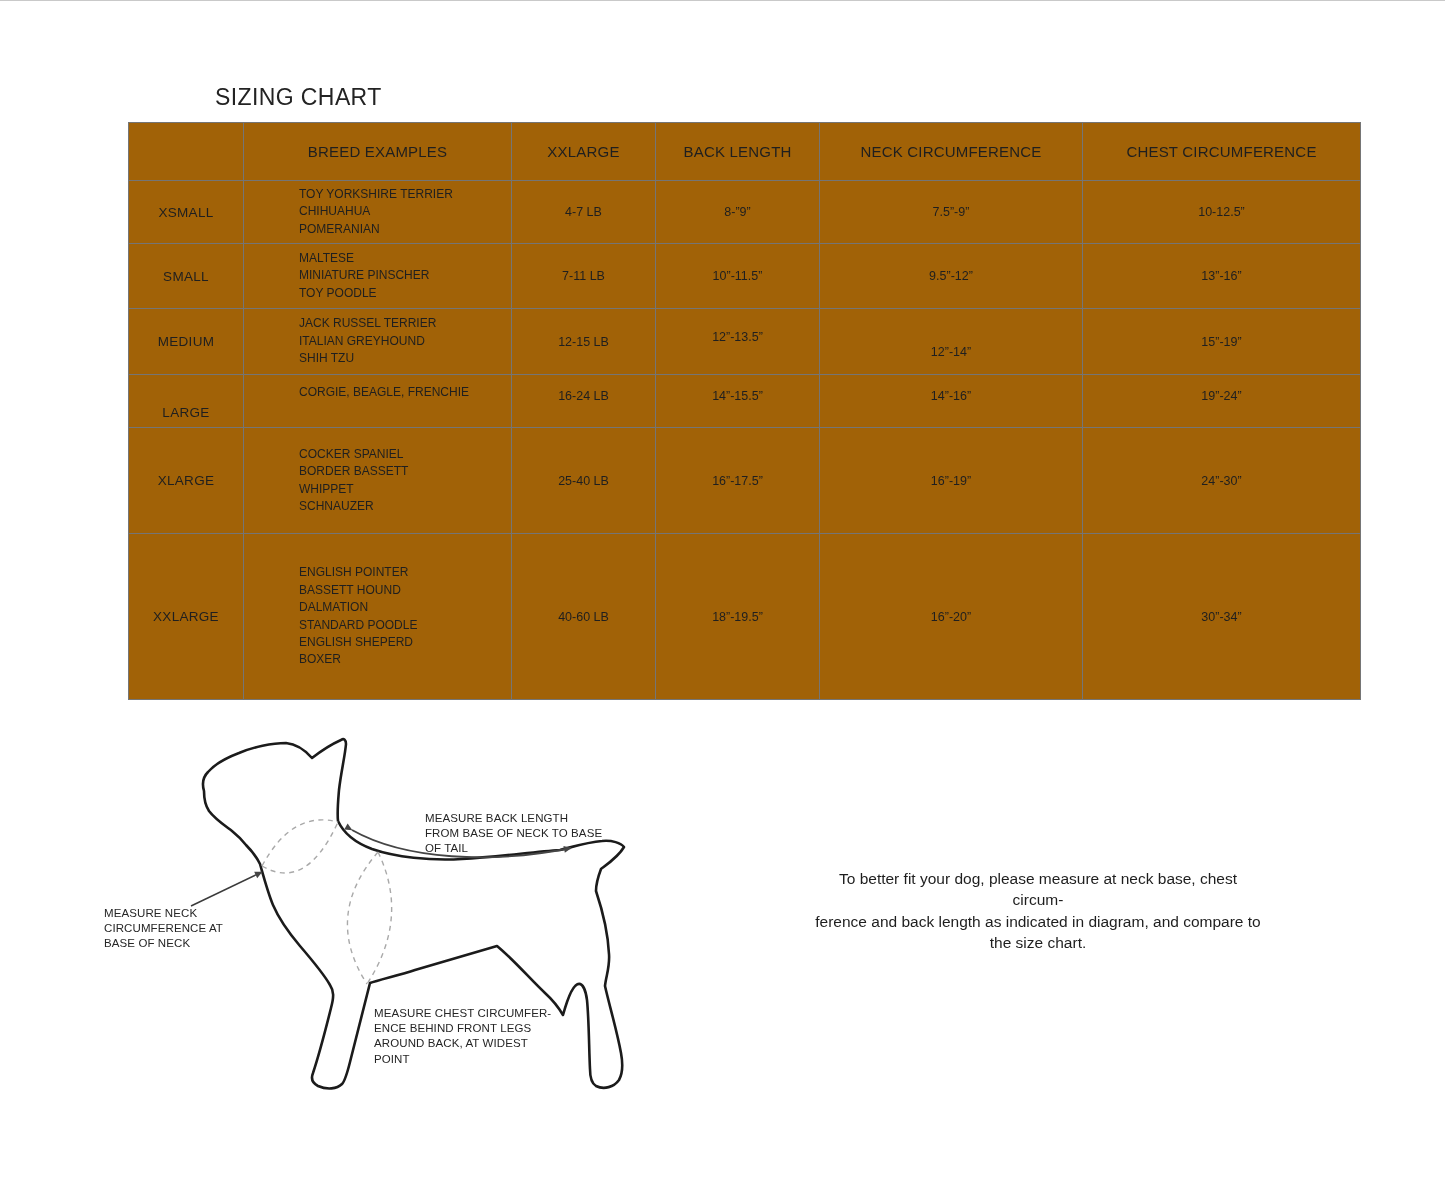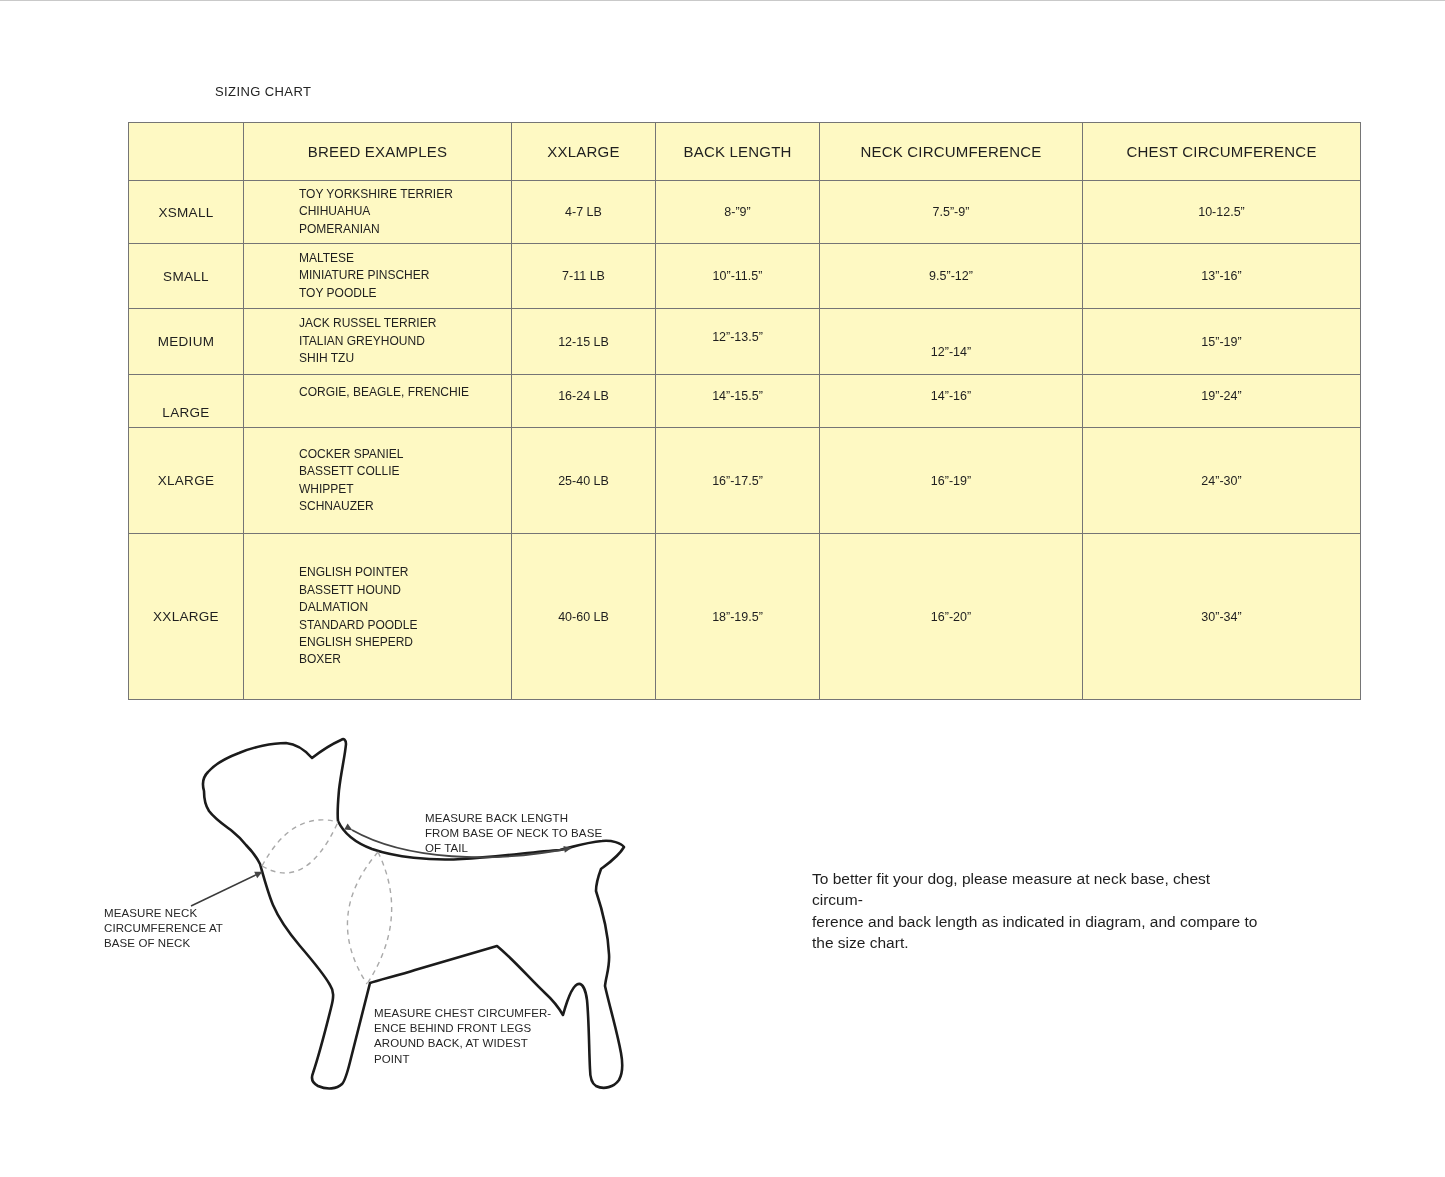--- a/index.html
+++ b/index.html
@@ -3,26 +3,26 @@
 <meta charset="utf-8">
 <style>
   html,body{margin:0;padding:0;}
   body{
     width:1445px;height:1177px;position:relative;background:#ffffff;
     font-family:"Liberation Sans", sans-serif;color:#1f1f1f;overflow:hidden;
   }
   .page-top-edge{position:absolute;left:0;top:0;width:1445px;height:1px;background:#c9c9c9;}
 
   .title{
-    position:absolute;left:215px;top:84px;font-size:13px;letter-spacing:.4px;color:#232323;
+    position:absolute;left:215px;top:84px;font-size:23px;letter-spacing:.4px;color:#232323;
   }
 
   table.size-chart{
     position:absolute;left:128px;top:122px;width:1232px;height:577px;
-    border-collapse:collapse;table-layout:fixed;background:#fef9c3;
+    border-collapse:collapse;table-layout:fixed;background:#a16207;
   }
   table.size-chart td,table.size-chart th{
     border:1px solid #757575;vertical-align:middle;padding:0;font-weight:400;
   }
   .hdr{font-size:15px;text-align:center;letter-spacing:.2px;color:#1f1f1f;}
   .c-size{font-size:13.5px;text-align:center;letter-spacing:.3px;}
   .c-breeds{font-size:12px;line-height:1.45;text-align:left;padding-left:55px !important;white-space:pre-line;}
   .c-weight,.c-back,.c-neck,.c-chest{font-size:12.5px;text-align:center;}
   tr.hrow{height:58px;}
   tr.r0{height:63px;} tr.r1{height:65px;} tr.r2{height:66px;}
@@ -38,21 +38,21 @@
 
   .diag-label{
     position:absolute;font-size:11.5px;line-height:1.32;color:#262626;
     white-space:pre-line;letter-spacing:.1px;
   }
   .lbl-back{left:425px;top:779px;width:180px;margin-top:32px;}
   .lbl-neck{left:104px;top:906px;width:170px;}
   .lbl-chest{left:374px;top:1006px;width:180px;}
 
   .notes{
-    position:absolute;left:812px;top:847px;width:452px;text-align:left;
+    position:absolute;left:812px;top:847px;width:452px;text-align:center;
     font-size:15.5px;line-height:1.37;color:#1e1e1e;white-space:pre-line;
   }
   .notes .para2{margin-top:21px;}
 </style>
 </head>
 <body>
 
 <div class="page-top-edge"></div>
 
 <div class="title">SIZING CHART</div>
@@ -109,21 +109,21 @@
       <td class="c-size">LARGE</td>
       <td class="c-breeds">CORGIE, BEAGLE, FRENCHIE</td>
       <td class="c-weight">16-24 LB</td>
       <td class="c-back">14”-15.5”</td>
       <td class="c-neck">14”-16”</td>
       <td class="c-chest">19”-24”</td>
     </tr>
     <tr class="r4">
       <td class="c-size">XLARGE</td>
       <td class="c-breeds">COCKER SPANIEL
-BASSETT COLLIE
+BORDER BASSETT
 WHIPPET
 SCHNAUZER</td>
       <td class="c-weight">25-40 LB</td>
       <td class="c-back">16”-17.5”</td>
       <td class="c-neck">16”-19”</td>
       <td class="c-chest">24”-30”</td>
     </tr>
     <tr class="r5">
       <td class="c-size">XXLARGE</td>
       <td class="c-breeds">ENGLISH POINTER

